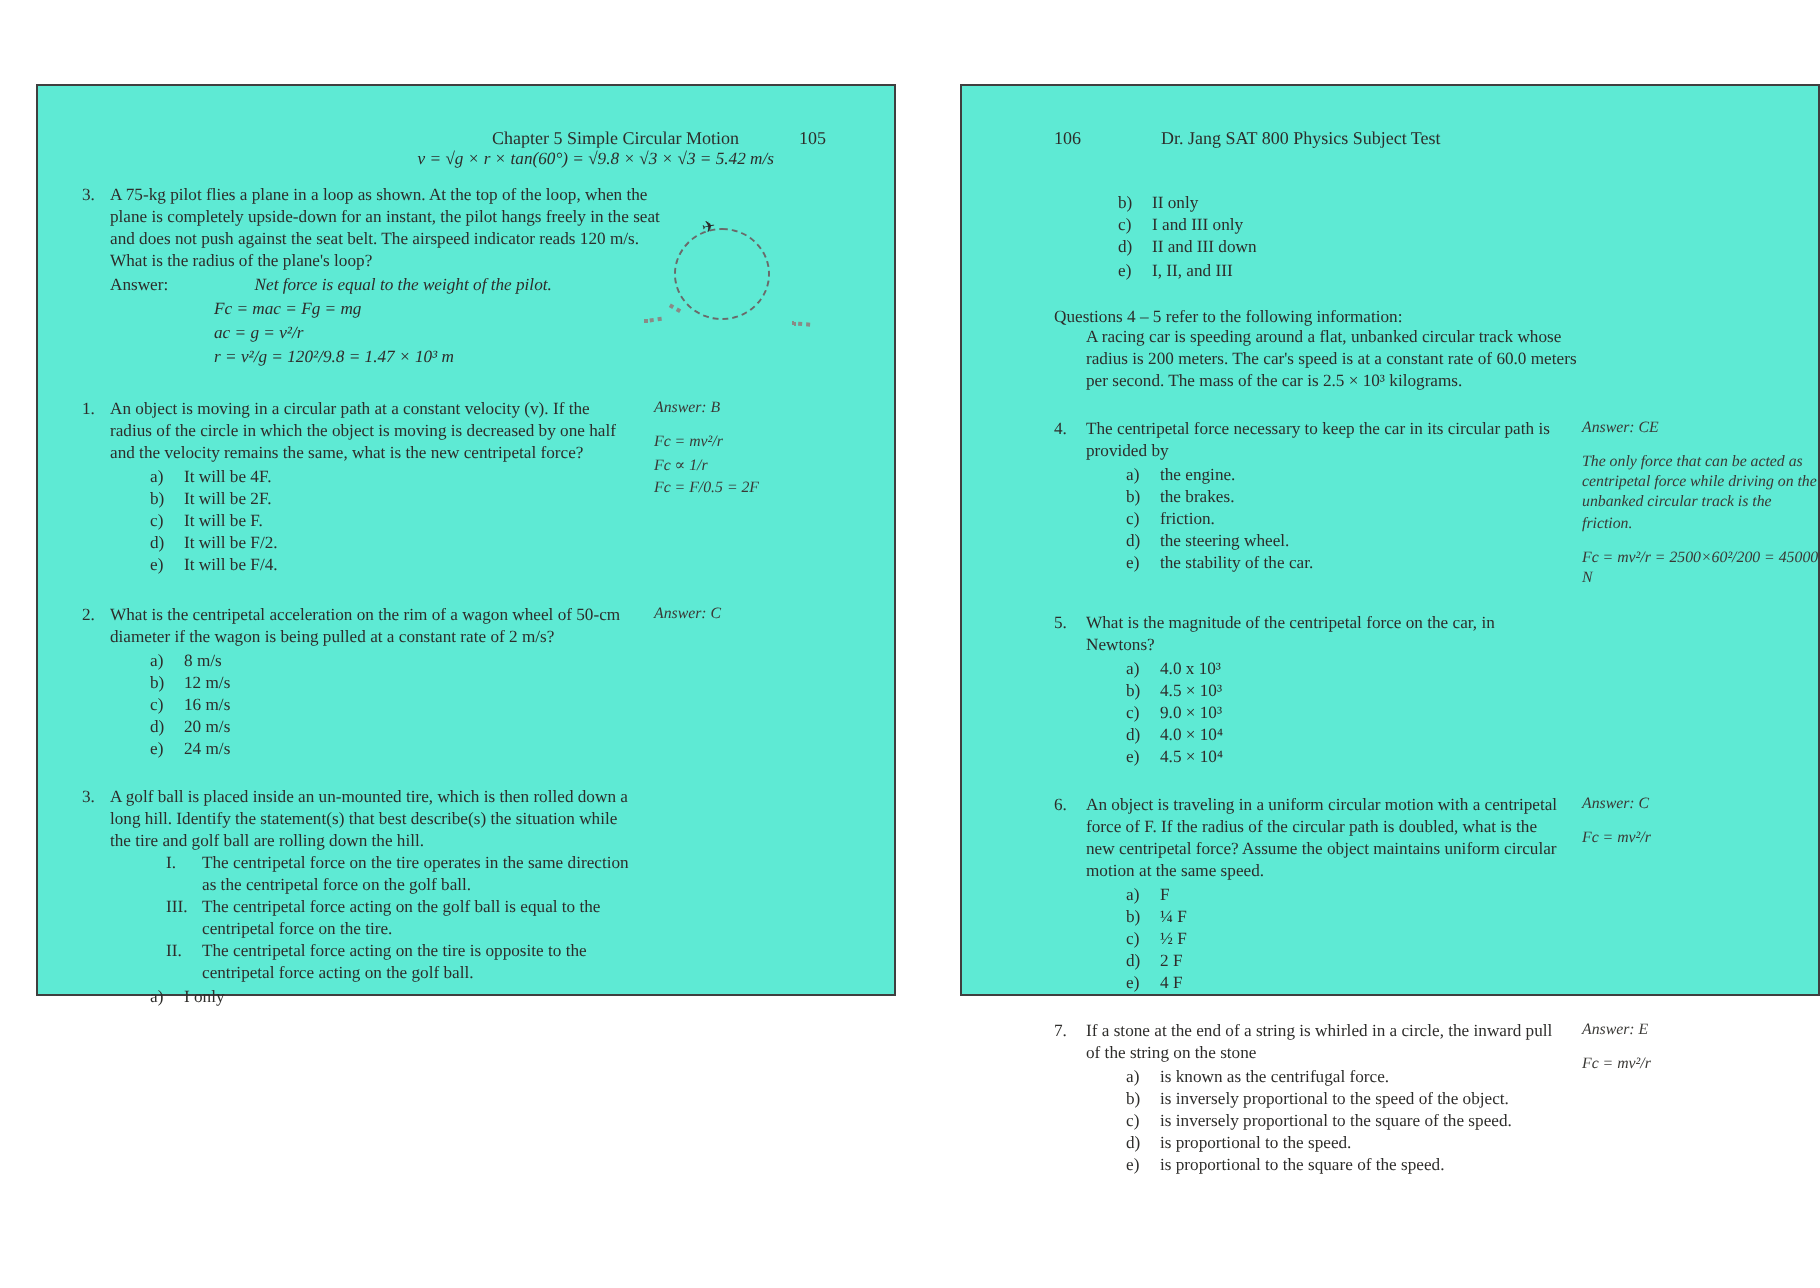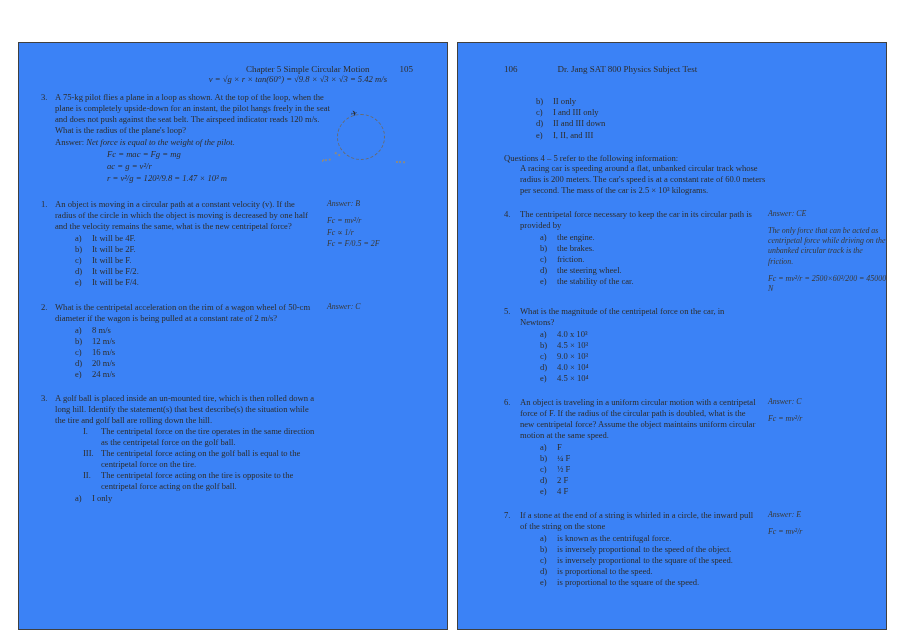--- a/index.html
+++ b/index.html
@@ -2,25 +2,25 @@
 <html><head>
 <meta charset="utf-8">
 <style>
   html,body{margin:0;padding:0;background:#ffffff;}
   body{
     width:910px;height:644px;position:relative;overflow:hidden;
     font-family:"Liberation Serif","DejaVu Serif",serif;
     color:#2e2d2b;
   }
   .page{
-    position:absolute;top:42px;width:430px;height:588px;
-    background:#3b82f6;border:1.5px solid #3f3f3f;box-sizing:border-box;
+    position:absolute;top:42px;width:430px;height:456px;
+    background:#5eead4;border:1.5px solid #3f3f3f;box-sizing:border-box;
   }
   #left-page{left:18px;}
-  #right-page{left:457px;}
+  #right-page{left:480px;}
 
   .pagehead{display:flex;font-size:9px;margin-top:21px;}
   #left-page .pagehead{justify-content:flex-end;padding-right:34px;gap:30px;}
   #right-page .pagehead{padding-left:46px;gap:40px;}
 
   .center-formula{
     text-align:right;font-style:italic;font-size:8.6px;margin-top:0;
     padding-left:40px;padding-right:60px;
   }
 
@@ -50,21 +50,21 @@
   .rtext{flex:1;}
 
   .section-heading{
     font-weight:bold;font-size:9.2px;margin:19px 0 0 22px;
   }
 
   
   .pilot-ans{margin-top:1px;}
   .pilot-work{margin-left:52px;font-style:italic;}
   .pilot-work .wline{margin-top:1px;}
-  .ital{font-style:italic;}
+  .ital{font-style:italic;margin-left:41px;}
 
   
   .loop-diagram{
     position:absolute;left:318px;top:71px;width:46px;height:44px;
     border:1px dashed #6a6a6a;border-radius:50%;
   }
   .loop-plane{
     position:absolute;top:-6px;left:13px;font-size:8px;color:#2b2b2b;
     font-family:"DejaVu Sans",sans-serif;transform:rotate(-12deg);
   }

